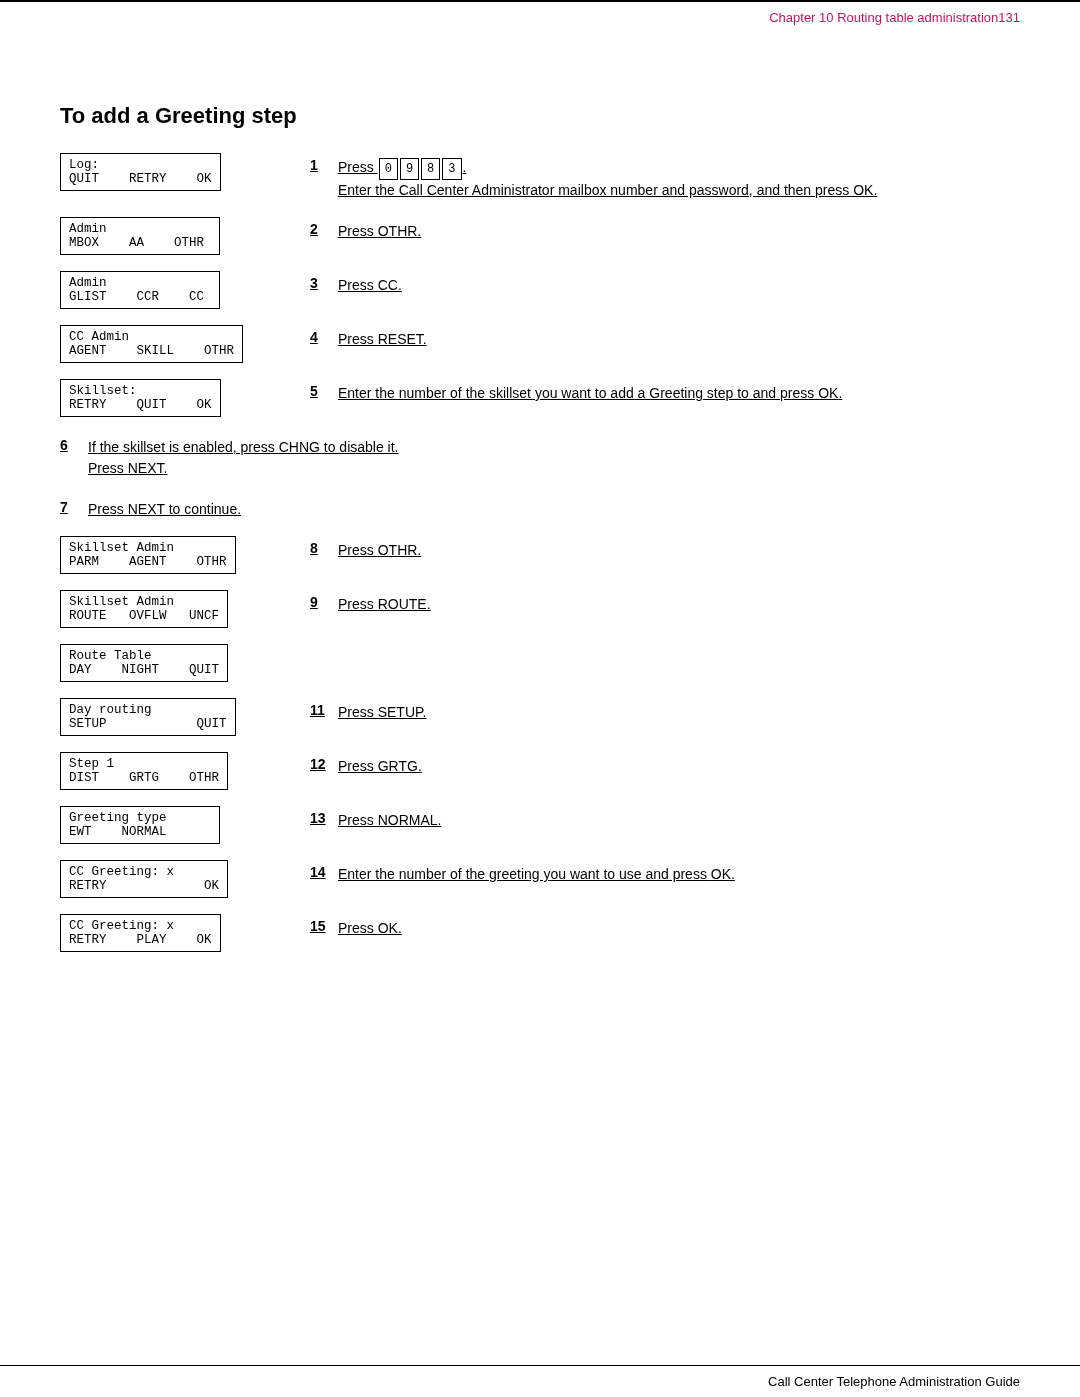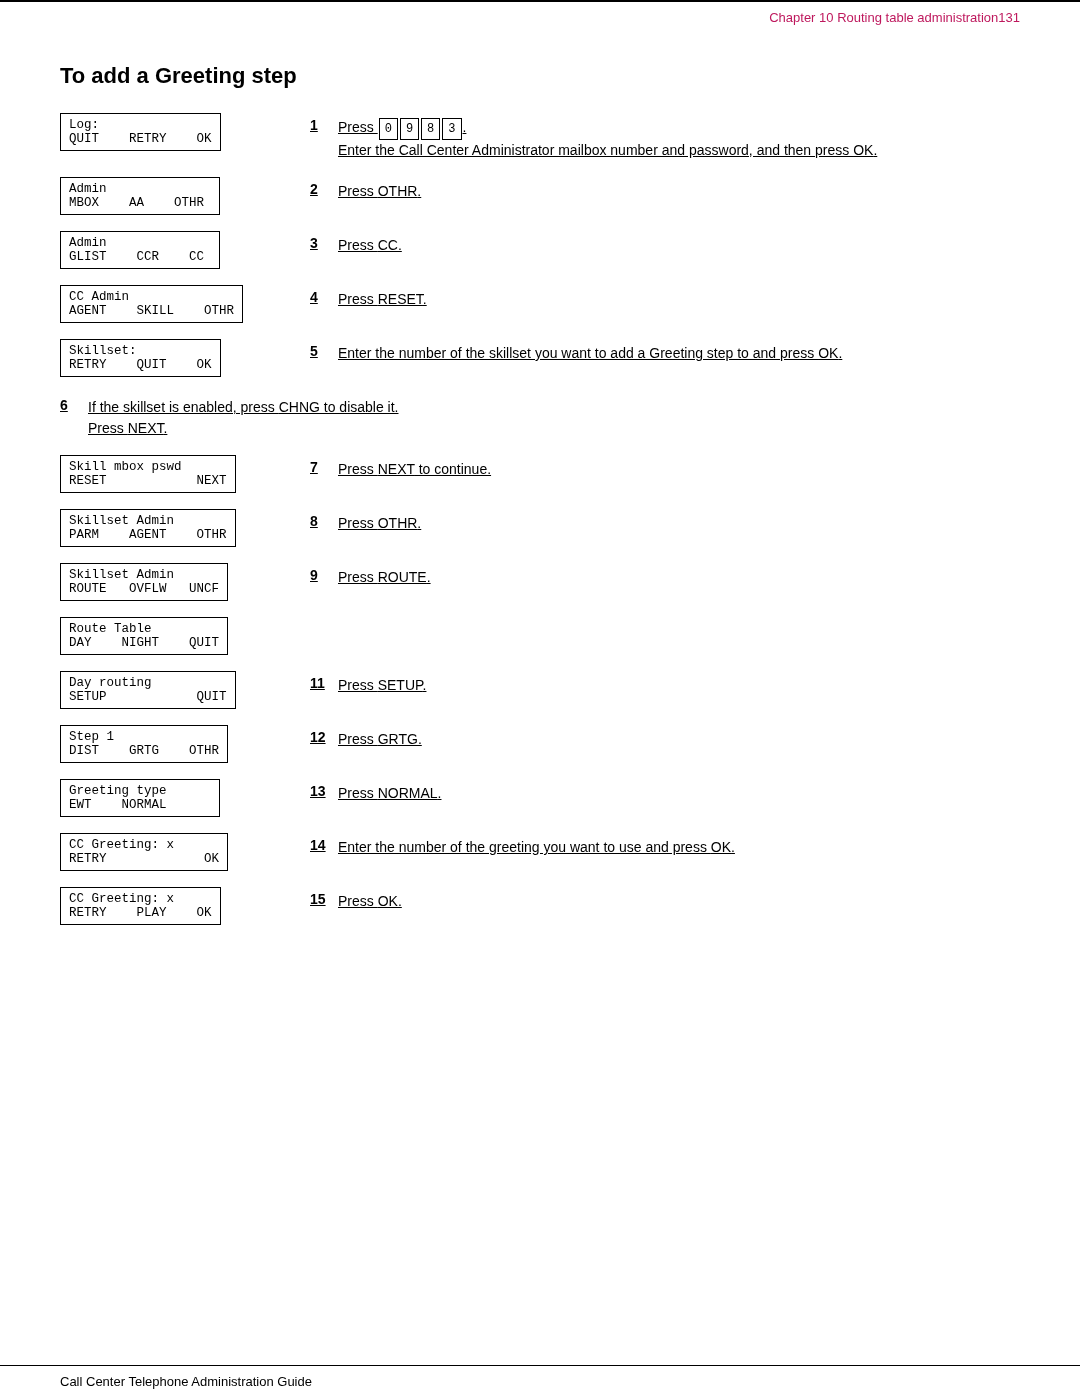--- a/index.html
+++ b/index.html
@@ -27,34 +27,36 @@
     }
 
     
     .page-footer {
       position: absolute;
       bottom: 0;
       left: 0;
       right: 0;
       border-top: 1px solid #000;
       display: flex;
+      justify-content: flex-end;
       padding: 8px 60px;
       font-size: 13px;
     }
 
     
     .content {
       padding: 30px 60px 60px 60px;
     }
 
     
     .page-title {
       font-size: 22px;
       font-weight: bold;
       margin-bottom: 24px;
+      margin-top: 40px;
     }
 
     
     .steps-container {
       display: flex;
       flex-direction: column;
       gap: 0;
     }
 
     .step-row {
@@ -208,26 +210,20 @@
     </div>
 
     <div class="step-row">
       <div class="instruction-col">
         <span class="step-number">6</span>
         <span class="step-text">If the skillset is enabled, press <span class="btn-label">CHNG</span> to disable it.<br>Press <span class="btn-label">NEXT</span>.</span>
       </div>
     </div>
 
     <div class="step-row">
-      <div class="screen-col">
-        <div class="screen-box">
-          <span class="screen-line1">Skill mbox pswd</span>
-          <span class="screen-line2">RESET&nbsp;&nbsp;&nbsp;&nbsp;&nbsp;&nbsp;&nbsp;&nbsp;&nbsp;&nbsp;&nbsp;&nbsp;NEXT</span>
-        </div>
-      </div>
       <div class="instruction-col">
         <span class="step-number">7</span>
         <span class="step-text">Press <span class="btn-label">NEXT</span> to continue.</span>
       </div>
     </div>
 
     <div class="step-row">
       <div class="screen-col">
         <div class="screen-box">
           <span class="screen-line1">Skillset Admin</span>

